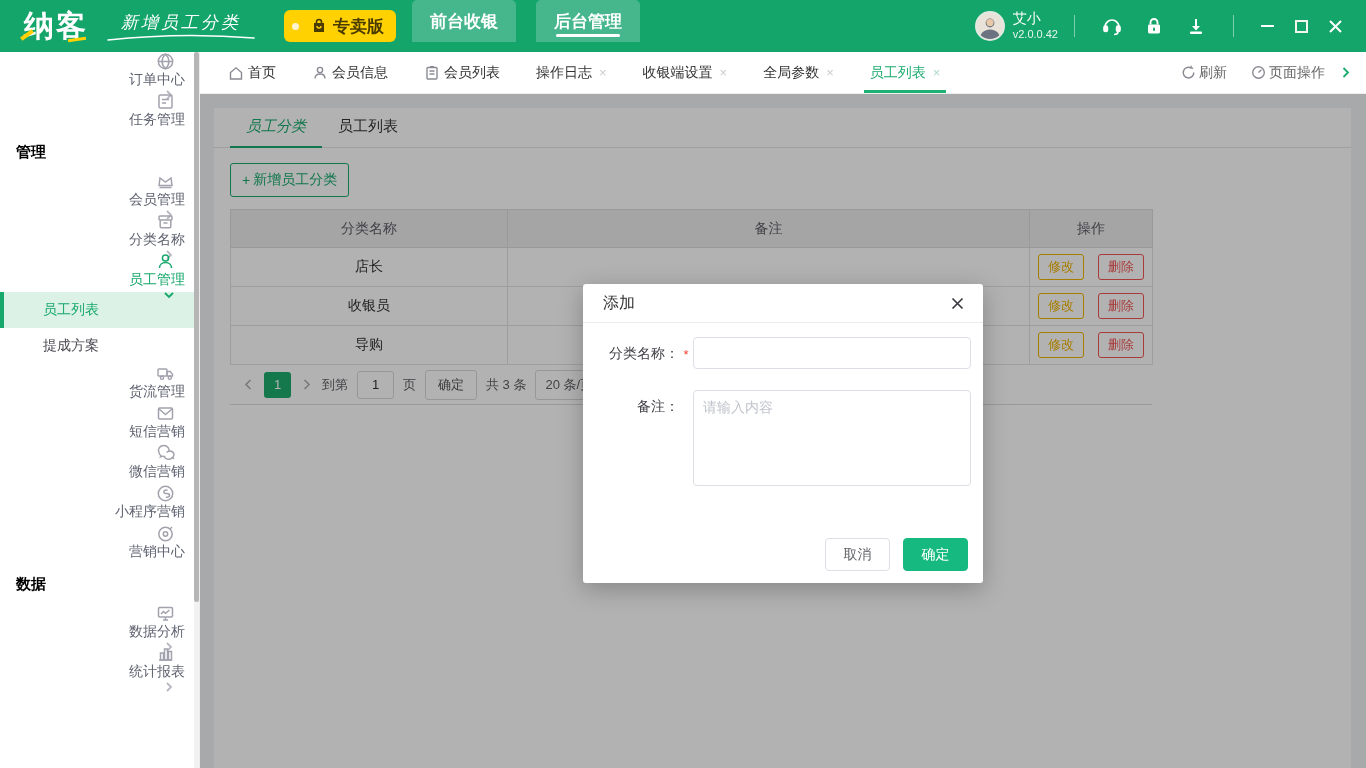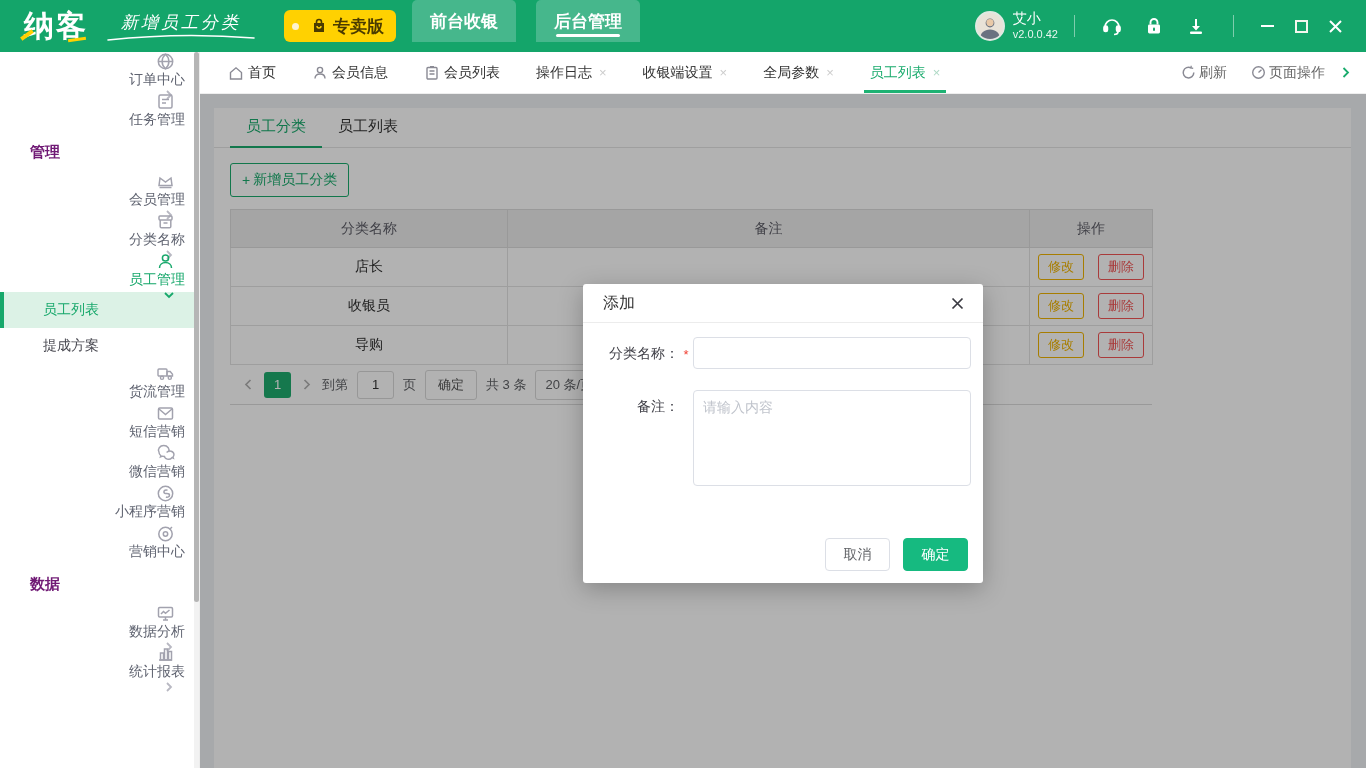--- a/index.html
+++ b/index.html
@@ -41,21 +41,21 @@
   .layout { display:flex; height:716px; }
 
   
   .sidebar { position:relative; width:200px; background:#fff; border-right:1px solid #ececec; flex:none; }
   .side-item { height:40px; display:flex; align-items:flex-end; padding:0 14px 0 18px; color:#5f6370; cursor:pointer;flex-direction:column; }
   .side-item .ic { color:#a2a2ae; margin-right:10px; flex:none; }
   .side-item .lbl { flex:1; font-size:14px; }
   .side-item .arrow { color:#b8b8c2; }
   .side-item.active { color:#17a86b; }
   .side-item.active .ic, .side-item.active .arrow { color:#17a86b; }
-  .side-section { height:40px; display:flex; align-items:center; padding-left:30px; font-size:15px; font-weight:bold; color:#701a75; }
+  .side-section { height:40px; display:flex; align-items:center; padding-left:16px; font-size:15px; font-weight:bold; color:#000000; }
   .side-sub { height:36px; display:flex; align-items:center; padding-left:43px; font-size:14px; color:#4a4a52; cursor:pointer; }
   .side-sub.active { background:#dcf2e6; color:#17a86b; border-left:4px solid #17a86b; padding-left:39px; }
   .side-scroll { position:absolute; right:0; top:0; width:5px; height:100%; background:#f2f2f2; }
   .side-thumb { position:absolute; right:0; top:0; width:5px; height:550px; background:#b5b5b5; border-radius:3px; }
 
   
   .main { flex:1; display:flex; flex-direction:column; min-width:0; }
   .tabbar { height:42px; background:#fff; display:flex; align-items:center; padding:0 14px 0 28px; border-bottom:1px solid #eee; }
   .pt-tab { position:relative; height:100%; display:flex; align-items:center; margin-right:36px; cursor:pointer; color:#333; font-size:14px; }
   .pt-tab .ic { color:#8a8a94; margin-right:4px; }
@@ -65,21 +65,21 @@
   .pt-tab.active::after { content:""; position:absolute; left:-6px; right:-6px; bottom:0; height:3px; background:#1db273; }
   .tabbar-actions { margin-left:auto; display:flex; align-items:center; color:#666; font-size:14px; }
   .tb-act { display:flex; align-items:center; margin-left:24px; cursor:pointer; }
   .tb-act .ic { color:#8a8a94; margin-right:3px; }
   .chev-green { color:#1aab6d; margin-left:14px; cursor:pointer; }
 
   .content { position:relative; flex:1; background:#f0f2f5; overflow:hidden; }
   .card { position:absolute; left:14px; right:15px; top:14px; bottom:0; background:#fff; }
   .ctabs { height:40px; display:flex; align-items:flex-end; padding:0 16px; border-bottom:1px solid #e4e4e4; }
   .ctab { position:relative; padding:0 16px 11px; font-size:15px; color:#333; cursor:pointer; }
-  .ctab.active { color:#1aab6d; }
+  .ctab.active { color:#1aab6d;font-style:italic; }
   .ctab.active::after { content:""; position:absolute; left:0; right:0; bottom:-1px; height:2px; background:#1aab6d; }
   .add-btn { margin:15px 0 12px 16px; display:inline-flex; align-items:center; gap:3px; color:#1aab6d;
              border:1px solid #1aab6d; border-radius:3px; background:#fff; padding:7px 11px; font-size:14px; cursor:pointer; }
   .tbl { margin-left:16px; width:922px; border-collapse:collapse; table-layout:fixed; }
   .tbl th { background:#ededed; color:#5c5c66; font-weight:normal; height:38px; font-size:14px; border:1px solid #dcdcdc; }
   .tbl td { background:#fff; height:39px; text-align:center; font-size:14px; color:#333; border:1px solid #e2e2e2; }
   .col-name { width:277px; } .col-remark { width:522px; } .col-ops { width:123px; }
   .op-btn { display:inline-block; padding:3px 9px; border-radius:3px; font-size:13px; background:#fff; cursor:pointer; margin:0 5px; }
   .op-edit { color:#f0b400; border:1px solid #f0b400; }
   .op-del { color:#f25555; border:1px solid #f25555; }

